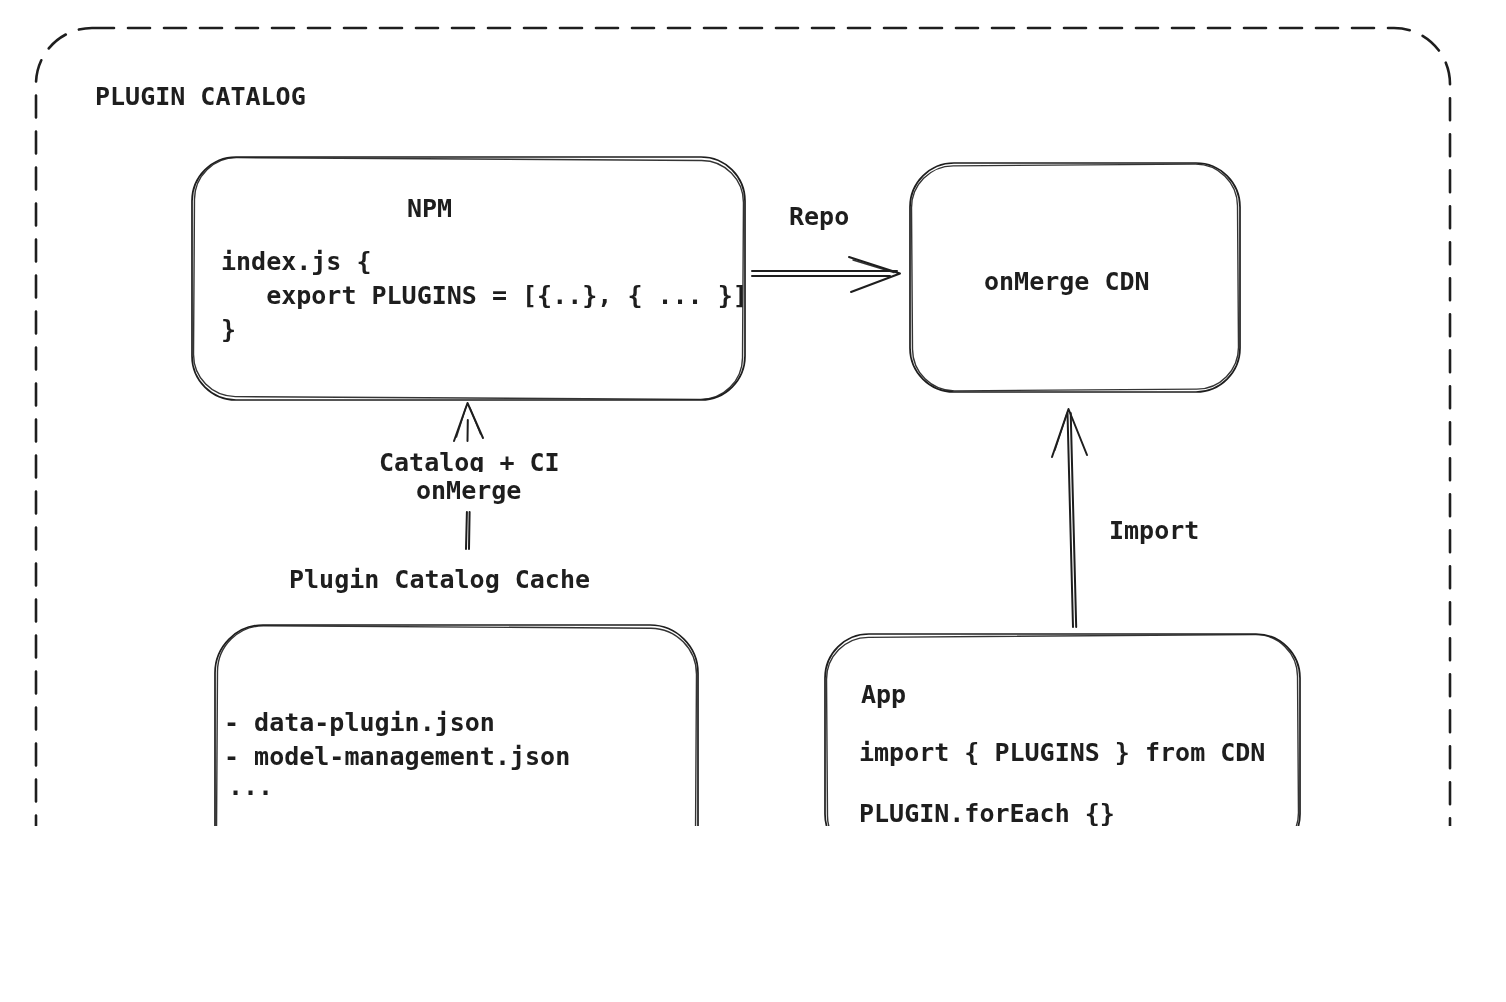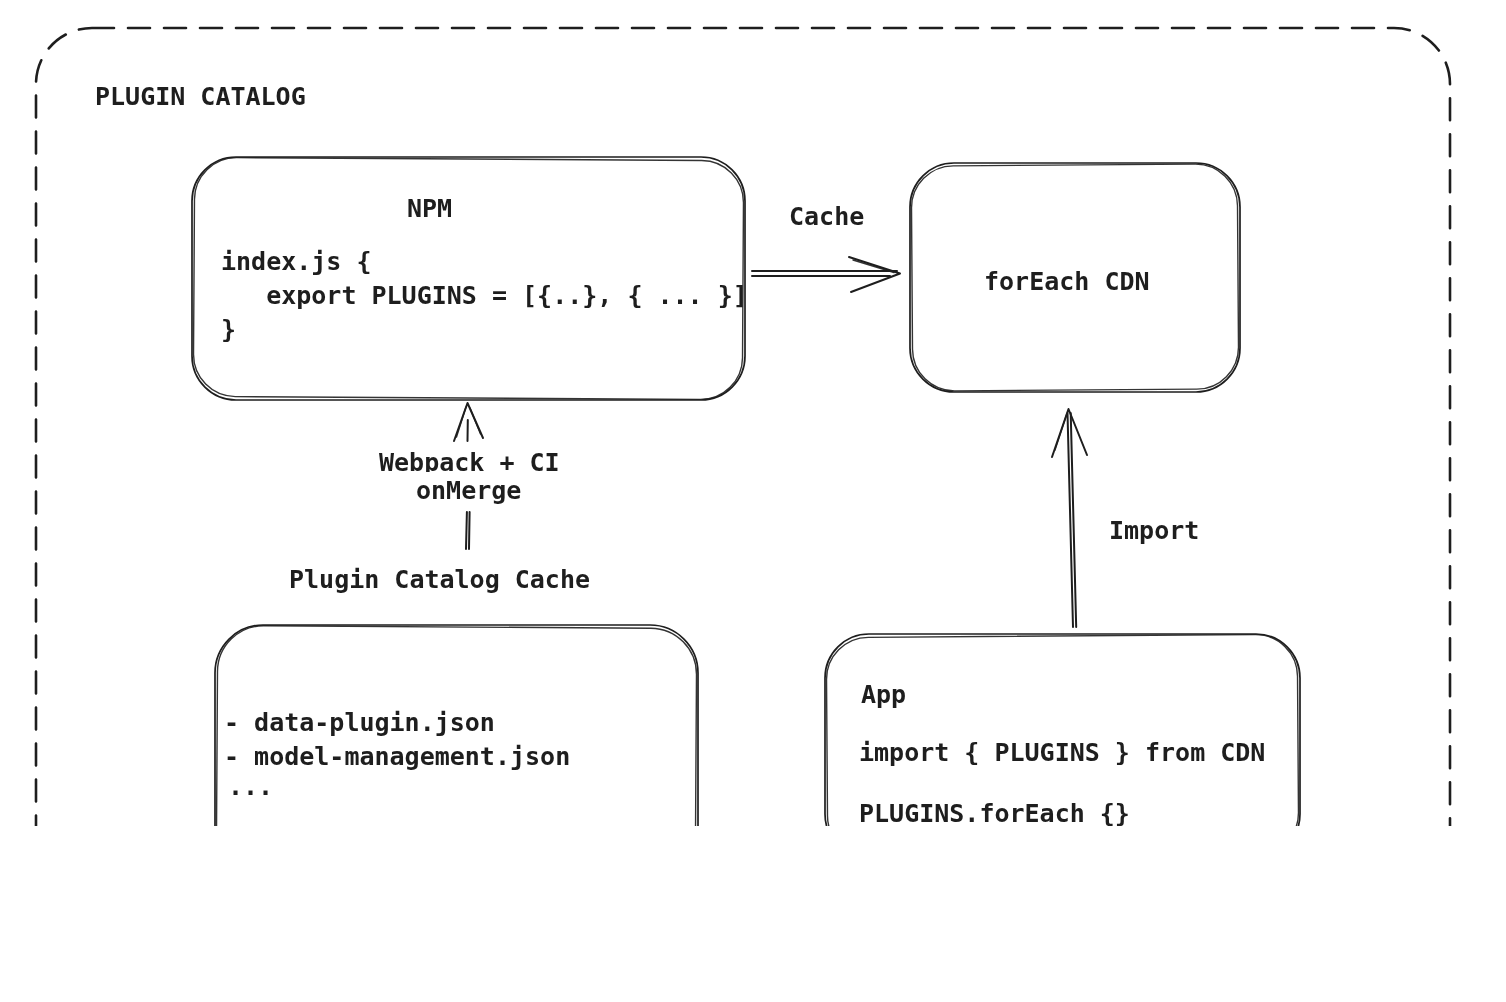--- a/index.html
+++ b/index.html
@@ -103,31 +103,31 @@
 
   </svg>
 
   <div class="t" style="left:95px; top:80px;">PLUGIN CATALOG</div>
 
   <div class="t" style="left:407px; top:192px;text-align:right;">NPM</div>
   <div class="t" style="left:221px; top:245px;">index.js {</div>
   <div class="t" style="left:221px; top:279px;">   export PLUGINS = [{..}, { ... }]</div>
   <div class="t" style="left:221px; top:313px;">}</div>
 
-  <div class="t" style="left:789px; top:200px;">Cache</div>
+  <div class="t" style="left:789px; top:200px;">Repo</div>
 
-  <div class="t" style="left:984px; top:265px;">forEach CDN</div>
+  <div class="t" style="left:984px; top:265px;">onMerge CDN</div>
 
-  <div class="t bg" style="left:373px; top:444px;">Webpack + CI</div>
+  <div class="t bg" style="left:373px; top:444px;">Catalog + CI</div>
   <div class="t bg" style="left:410px; top:472px;">onMerge</div>
 
   <div class="t" style="left:289px; top:563px;">Plugin Catalog Cache</div>
   <div class="t" style="left:224px; top:706px;">- data-plugin.json</div>
   <div class="t" style="left:224px; top:740px;">- model-management.json</div>
   <div class="t" style="left:228px; top:770px;">...</div>
 
   <div class="t" style="left:861px; top:678px;">App</div>
   <div class="t" style="left:859px; top:736px;">import { PLUGINS } from CDN</div>
-  <div class="t" style="left:859px; top:797px;">PLUGINS.forEach {}</div>
+  <div class="t" style="left:859px; top:797px;">PLUGIN.forEach {}</div>
 
   <div class="t" style="left:1109px; top:514px;text-align:center;">Import</div>
 
 </div>
 
 </body></html>

